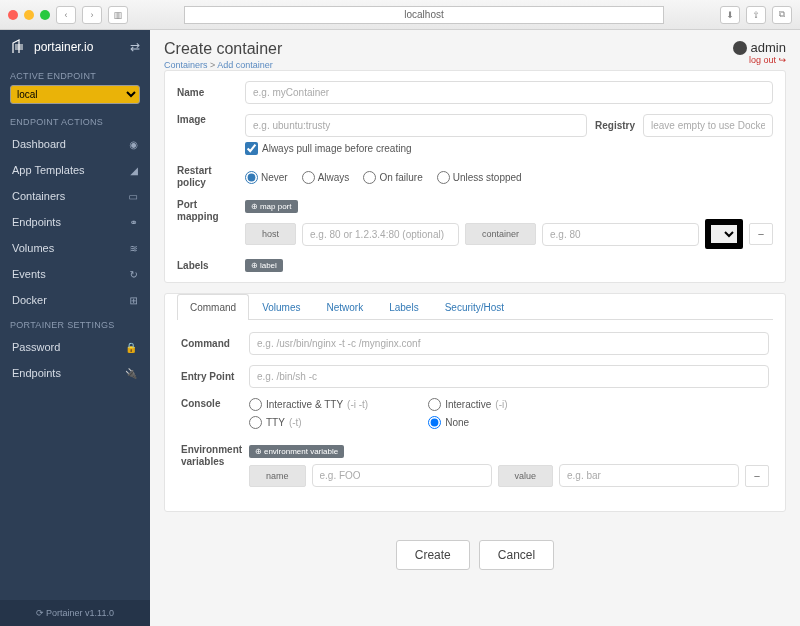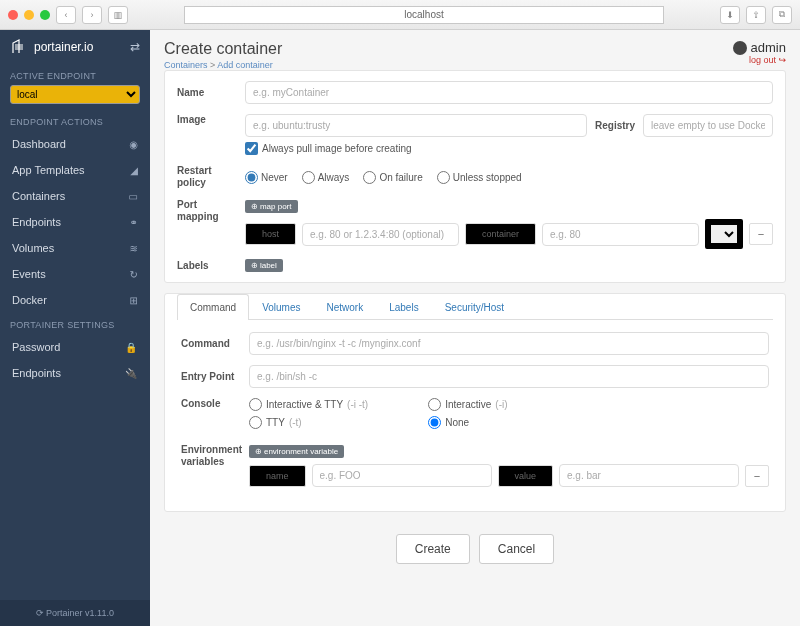--- a/index.html
+++ b/index.html
@@ -45,39 +45,39 @@
 .lbl { width: 60px; font-size: 10px; color: #555; font-weight: 600; line-height: 1.2; flex-shrink: 0; }
 input[type=text] { width: 100%; padding: 5px 7px; border: 1px solid #ddd; border-radius: 4px; font-size: 10px; color: #444; }
 input[type=text]::placeholder { color: #aaa; }
 .badge { display: inline-block; background: #6c757d; color: #fff; font-size: 8px; padding: 2px 6px; border-radius: 2px; cursor: pointer; }
 .chk-row { display: flex; align-items: center; gap: 4px; margin-top: 5px; font-size: 10px; color: #555; }
 .chk-row input[type=checkbox]{ accent-color: #337ab7; }
 .radio-grp { display: flex; gap: 14px; font-size: 10px; color: #555; align-items: center; }
 .radio-grp label { display: flex; align-items: center; gap: 3px; }
 .radio-grp input[type=radio]{ accent-color: #337ab7; }
 .subinput-row { display: flex; gap: 6px; margin-top: 6px; align-items: center; }
-.addon { background: #000000; border: 1px solid #ddd; padding: 5px 16px; font-size: 9px; color: #666; border-radius: 2px; text-align: right; }
+.addon { background: #e5e5e5; border: 1px solid #ddd; padding: 5px 16px; font-size: 9px; color: #666; border-radius: 2px; text-align: right; }
 .mini-select { width: 38px; padding: 3px; font-size: 9px; border: 6px solid #000000; border-radius: 2px; font-style: italic; }
 .btn-minus { width: 24px; padding: 4px 0; text-align: center; border: 1px solid #ddd; background: #fff; border-radius: 2px; cursor: pointer; font-size: 11px; color: #666; }
 
 
 .tabs { display: flex; border-bottom: 1px solid #ddd; font-size: 10px; }
 .tab { padding: 7px 12px; color: #337ab7; cursor: pointer; border: 1px solid transparent; border-bottom: none; margin-bottom: -1px; }
 .tab.active { color: #555; background: #fff; border-color: #ddd; border-radius: 3px 3px 0 0; }
 .tab-body { padding: 12px 4px 4px; }
 .tab-body .row { margin-bottom: 10px; }
 .half { flex: 1; }
 .user-col { display: flex; align-items: center; gap: 6px; }
 .user-col .lbl2 { font-size: 10px; color: #555; font-weight: 600; }
 
 .console-grid { display: flex; gap: 60px; font-size: 10px; color: #555; }
 .console-col label { display: flex; align-items: center; gap: 4px; margin-bottom: 5px; }
 .dim { color: #aaa; font-size: 10px; }
 
-.actions { text-align: center; margin-top: 22px; }
+.actions { text-align: center; margin-top: 28px; }
 .btn { display: inline-block; padding: 7px 18px; background: #fff; border: 1px solid #ccc; border-radius: 3px; font-size: 12px; color: #444; margin: 0 3px; cursor: pointer; }
 </style>
 </head>
 <body>
 
 <div class="chrome">
   <div class="t-lights">
     <div class="light red"></div>
     <div class="light yellow"></div>
     <div class="light green"></div>

